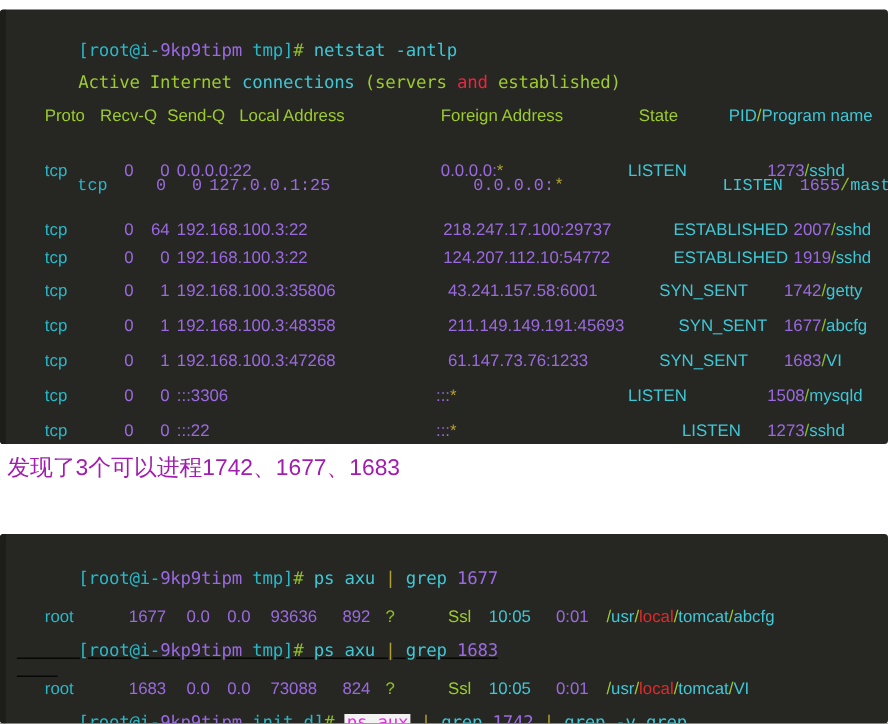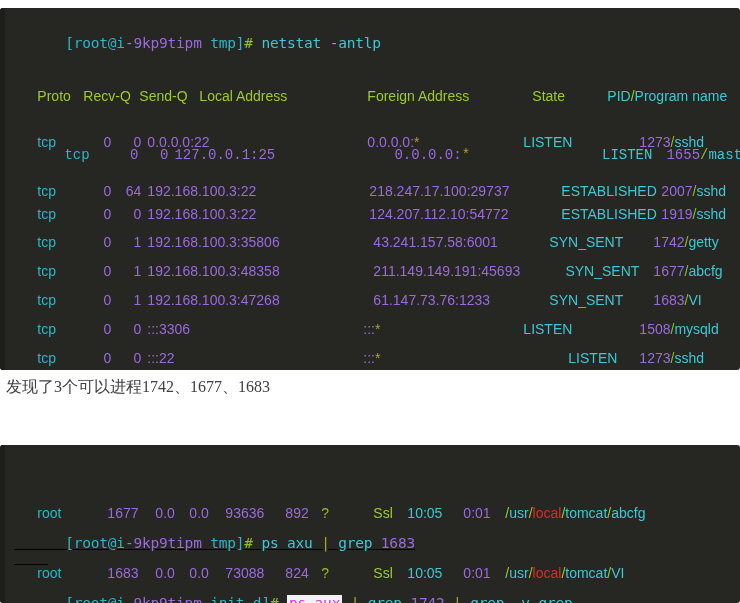--- a/index.html
+++ b/index.html
@@ -58,39 +58,42 @@
     background:#f2f2f2;color:#e22ce2;padding:0 2px;
   }
 
   
   .col{display:inline-block;}
 
   
   .note{
     position:absolute;
     left:6px;
-    color:#404040;
-    font-size:16px;
-    font-family:Liberation Serif, serif;
+    color:#a21caf;
+    font-size:19px;
+    font-family:Liberation Sans, sans-serif;
     white-space:nowrap;
   }
   #note-1{top:377px;}
   #note-2{top:405px;}
 </style>
 </head>
 <body>
 
 <div class="page">
 
   <div class="term" id="term-netstat">
 
     <div class="tline" style="top:13px;">
       <span class="c-cyan">[root@i-</span><span class="c-violet">9kp9tipm</span><span class="c-cyan"> tmp]</span><span class="c-green">#</span><span class="c-cyan2"> netstat -antlp</span>
     </div>
 
+    <div class="tline" style="top:39px;">
+      <span class="c-green2">Active Internet </span><span class="c-cyan2">connections </span><span class="c-green2">(servers </span><span class="c-red">and</span><span class="c-green2"> established)</span>
+    </div>
 
     <div class="tline nm" style="top:66px;">
       <span class="col c-green2" style="width:46px;">Proto</span><span class="col c-green2" style="width:56px;">Recv-Q</span><span class="col c-green2" style="width:60px;">Send-Q</span><span class="col c-green2" style="width:168px;">Local Address</span><span class="col c-green2" style="width:165px;">Foreign Address</span><span class="col c-green2" style="width:75px;">State</span><span class="c-cyan2">PID</span><span class="c-green2">/</span><span class="c-cyan2">Program name</span>
     </div>
 
     <div class="tline nm" style="top:112px;">
       <span class="col c-cyan" style="width:36px;">tcp</span><span class="col c-violet" style="width:38px;text-align:right;">0</span><span class="col c-violet" style="width:30px;text-align:right;">0</span><span class="col c-violet" style="width:220px;padding-left:6px;">0.0.0.0:22</span><span class="col" style="width:156px;"><span class="c-violet">0.0.0.0:</span><span class="c-olive">*</span></span><span class="col c-cyan2" style="width:116px;">LISTEN</span><span class="c-violet">1273</span><span class="c-green">/</span><span class="c-cyan2">sshd</span>
     </div>
 
     <div class="tline nm" style="top:125px;font-family:Liberation Mono, monospace;">
@@ -127,20 +130,23 @@
 
     <div class="tline nm" style="top:347px;">
       <span class="c-violet">1655</span><span class="c-green">/</span><span class="c-cyan2">master</span>
     </div>
   </div>
 
   <div class="note" id="note-1">发现了3个可以进程1742、1677、1683</div>
 
   <div class="term" id="term-ps">
 
+    <div class="tline" style="top:16px;">
+      <span class="c-cyan">[root@i-</span><span class="c-violet">9kp9tipm</span><span class="c-cyan"> tmp]</span><span class="c-green">#</span><span class="c-cyan2"> ps axu </span><span class="c-olive">|</span><span class="c-cyan2"> grep </span><span class="c-violet">1677</span>
+    </div>
 
     <div class="tline nm" style="top:46px;">
       <span class="col c-cyan" style="width:70px;">root</span><span class="col c-violet" style="width:48px;">1677</span><span class="col c-violet" style="width:34px;">0.0</span><span class="col c-violet" style="width:36px;">0.0</span><span class="col c-violet" style="width:60px;">93636</span><span class="col c-violet" style="width:36px;">892</span><span class="col c-green" style="width:52px;">?</span><span class="col c-green2" style="width:34px;">Ssl</span><span class="col c-cyan2" style="width:56px;">10:05</span><span class="col c-violet" style="width:42px;">0:01</span><span class="c-green2">/</span><span class="c-cyan2">usr</span><span class="c-green2">/</span><span class="c-red2">local</span><span class="c-green2">/</span><span class="c-cyan2">tomcat</span><span class="c-green2">/</span><span class="c-cyan2">abcfg</span>
     </div>
 
     <div class="tline" style="top:76px;text-decoration:underline;">
       <span class="c-cyan">[root@i-</span><span class="c-violet">9kp9tipm</span><span class="c-cyan"> tmp]</span><span class="c-green">#</span><span class="c-cyan2"> ps axu </span><span class="c-olive">|</span><span class="c-cyan2"> grep </span><span class="c-violet">1683</span>
     </div>
 
     <div class="tline nm" style="top:106px;">

